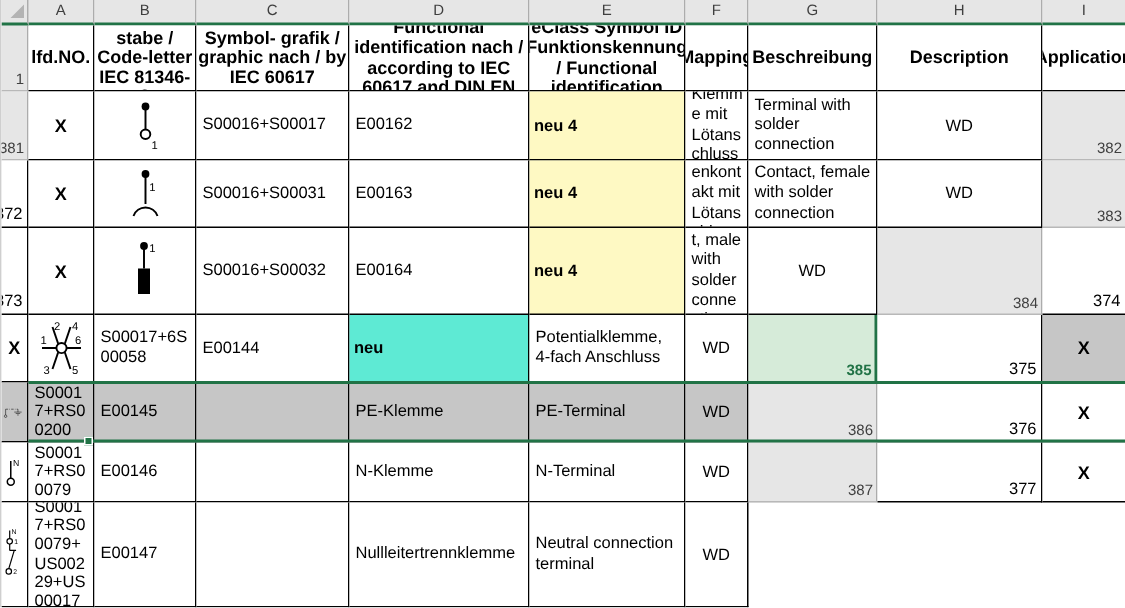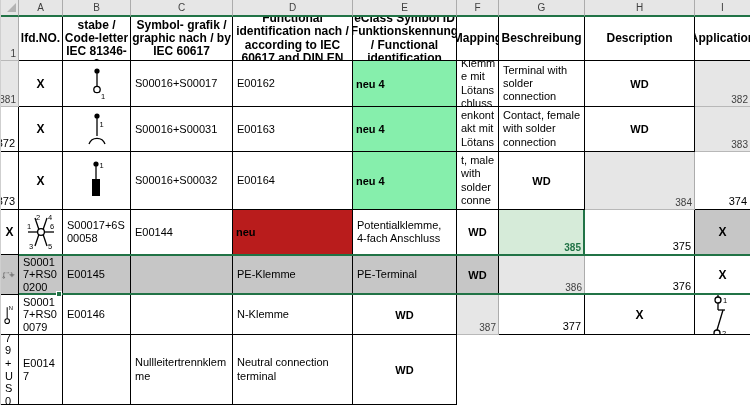--- a/index.html
+++ b/index.html
@@ -47,28 +47,28 @@
     font-size:11px;color:#000;display:flex;overflow:hidden;
   }
   .a-col{align-items:flex-end;justify-content:flex-end;padding:0 3px 2px 0;}
   .b-col{align-items:center;justify-content:center;font-weight:bold;font-size:12px;}
   .c-col{align-items:center;justify-content:center;}
   .d-col,.e-col{align-items:center;justify-content:flex-start;padding:0 2px 0 4px;
     overflow-wrap:anywhere;word-break:break-word;line-height:1.15;}
   .f-col{align-items:center;justify-content:flex-start;padding-left:3px;font-weight:bold;}
   .g-col,.h-col{align-items:center;justify-content:flex-start;padding:0 2px 0 4px;
     overflow-wrap:anywhere;word-break:break-word;line-height:1.2;}
-  .i-col{align-items:center;justify-content:center;font-weight:bold;}
+  .i-col{align-items:center;justify-content:center;}
 
   .hdr{
     font-weight:bold;font-size:12px;line-height:1.1;text-align:center;
     align-items:center;justify-content:center;padding:1px;
   }
-  .fill-green{background:#86efac;}
-  .fill-yellow{background:#b91c1c;}
+  .fill-green{background:#fef9c3;}
+  .fill-yellow{background:#5eead4;}
   .fill-gray{background:#C6C6C6;}
 
   
   .sel-line{position:absolute;left:18px;width:732px;height:2px;background:#217346;z-index:5;}
   .sel-top{top:254px;}
   .sel-bottom{top:293px;}
   .fill-handle{
     position:absolute;left:55px;top:291px;width:6px;height:6px;
     background:#217346;border:1px solid #fff;z-index:6;
   }
@@ -214,20 +214,21 @@
     <svg width="22" height="30" viewBox="0 0 22 30">
       <text class="sym-txt" x="10" y="9" font-size="6.5">N</text>
       <line class="sym-stroke" x1="8" y1="5" x2="8" y2="20"></line>
       <circle class="sym-stroke" cx="8" cy="23" r="3"></circle>
     </svg>
   </div>
   <div class="cell d-col">S00017+RS00079</div>
   <div class="cell e-col">E00146</div>
   <div class="cell f-col"></div>
   <div class="cell g-col">N-Klemme</div>
+  <div class="cell h-col">N-Terminal</div>
   <div class="cell i-col">WD</div>
 
   <div class="rowhead">387</div>
   <div class="cell a-col">377</div>
   <div class="cell b-col">X</div>
   <div class="cell c-col">
     <svg width="28" height="62" viewBox="0 0 28 62">
       <text class="sym-txt" x="11" y="8" font-size="6.5">N</text>
       <line class="sym-stroke" x1="9" y1="4" x2="9" y2="13"></line>
       <circle class="sym-stroke" cx="9" cy="16" r="3"></circle>

